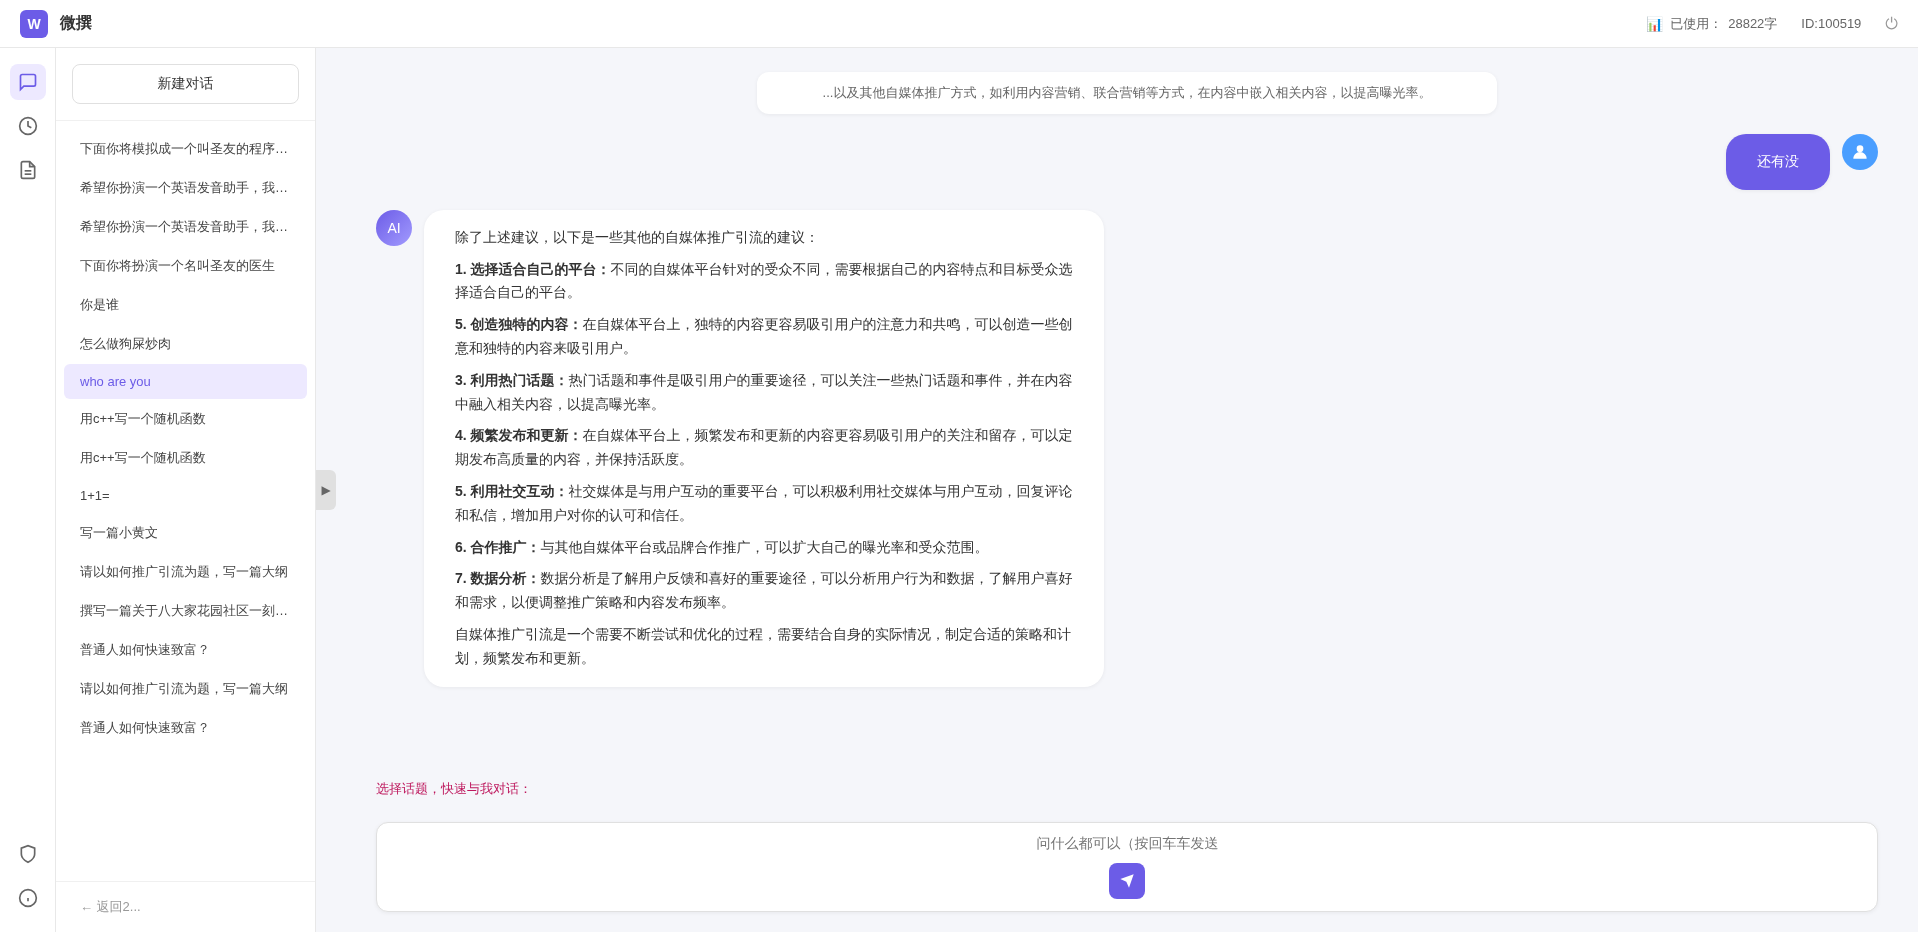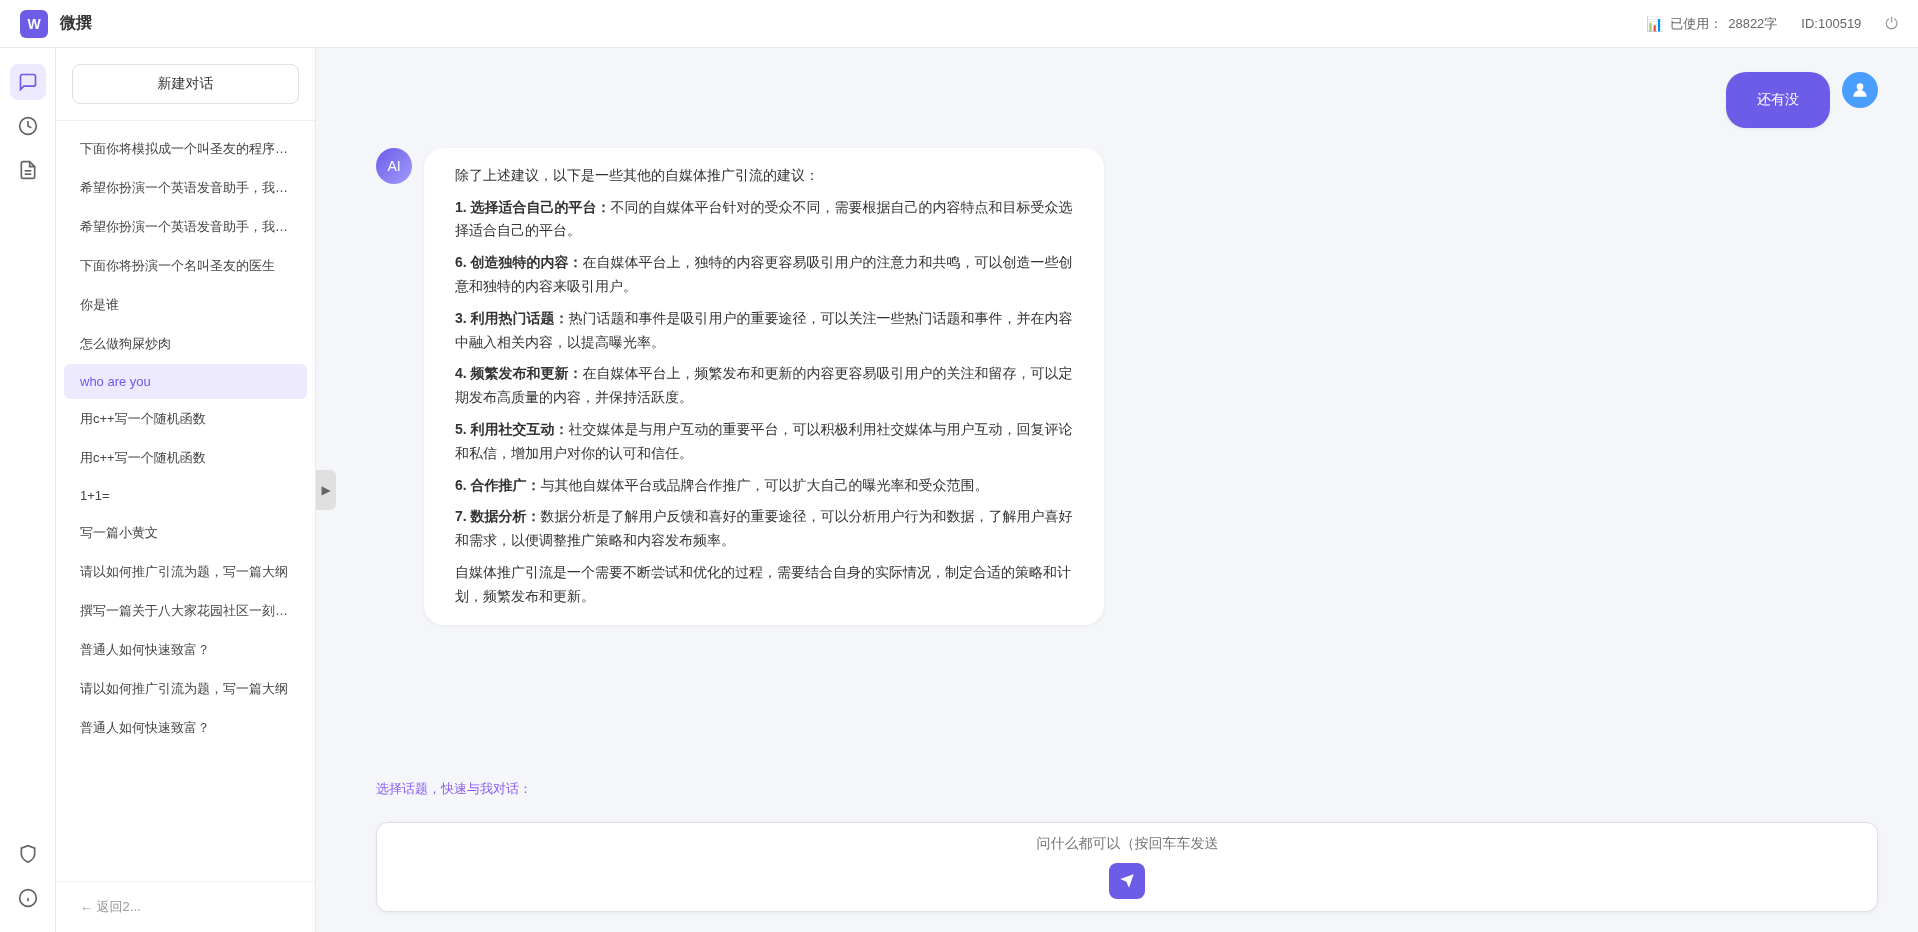--- a/index.html
+++ b/index.html
@@ -272,21 +272,21 @@
       margin: 0 auto;
       width: 100%;
       text-align: center;
       box-shadow: 0 1px 4px rgba(0,0,0,0.06);
     }
 
     
     .quick-topics {
       padding: 12px 40px 0;
       font-size: 13px;
-      color: #8b5cf6;
+      color: #be185d;
     }
     .quick-topics-label {
       margin-bottom: 8px;
     }
 
     
     .input-area {
       padding: 16px 40px 20px;
       background: #f5f6fa;
     }
@@ -410,41 +410,46 @@
     <div class="sidebar-bottom">
       <div class="sidebar-bottom-item">← 返回2...</div>
     </div>
   </div>
 
   <div class="collapse-toggle" style="position:relative; left:0; top:0; transform:none; width:20px; background:#e0e0e0; border-radius:0 6px 6px 0; display:flex; align-items:center; justify-content:center; cursor:pointer; color:#666; font-size:12px; writing-mode:vertical-rl; flex-shrink:0; height:40px; align-self:center;">▶</div>
 
   <div class="chat-area">
     <div class="chat-messages">
 
+      <div style="display:flex; justify-content:center;">
+        <div class="message-partial">
+          <span>...以及其他自媒体推广方式，如利用内容营销、联合营销等方式，在内容中嵌入相关内容，以提高曝光率。</span>
+        </div>
+      </div>
 
       <div class="message-row user">
         <div class="avatar user-avatar">
           <svg width="20" height="20" viewBox="0 0 24 24" fill="white">
             <circle cx="12" cy="8" r="4"></circle>
               <path d="M20 20c0-4.418-3.582-8-8-8s-8 3.582-8 8"></path>
           </svg>
         </div>
         <div class="message-bubble user-bubble">
           <span>还有没</span>
         </div>
       </div>
 
       <div class="message-row">
         <div class="avatar ai-avatar">
           <div class="ai-avatar-inner">AI</div>
         </div>
         <div class="message-bubble">
           <p>除了上述建议，以下是一些其他的自媒体推广引流的建议：</p>
           <p><strong>1. 选择适合自己的平台：</strong>不同的自媒体平台针对的受众不同，需要根据自己的内容特点和目标受众选择适合自己的平台。</p>
-          <p><strong>6. 创造独特的内容：</strong>在自媒体平台上，独特的内容更容易吸引用户的注意力和共鸣，可以创造一些创意和独特的内容来吸引用户。</p>
+          <p><strong>5. 创造独特的内容：</strong>在自媒体平台上，独特的内容更容易吸引用户的注意力和共鸣，可以创造一些创意和独特的内容来吸引用户。</p>
           <p><strong>3. 利用热门话题：</strong>热门话题和事件是吸引用户的重要途径，可以关注一些热门话题和事件，并在内容中融入相关内容，以提高曝光率。</p>
           <p><strong>4. 频繁发布和更新：</strong>在自媒体平台上，频繁发布和更新的内容更容易吸引用户的关注和留存，可以定期发布高质量的内容，并保持活跃度。</p>
           <p><strong>5. 利用社交互动：</strong>社交媒体是与用户互动的重要平台，可以积极利用社交媒体与用户互动，回复评论和私信，增加用户对你的认可和信任。</p>
           <p><strong>6. 合作推广：</strong>与其他自媒体平台或品牌合作推广，可以扩大自己的曝光率和受众范围。</p>
           <p><strong>7. 数据分析：</strong>数据分析是了解用户反馈和喜好的重要途径，可以分析用户行为和数据，了解用户喜好和需求，以便调整推广策略和内容发布频率。</p>
           <p>自媒体推广引流是一个需要不断尝试和优化的过程，需要结合自身的实际情况，制定合适的策略和计划，频繁发布和更新。</p>
         </div>
       </div>
 
     </div>

